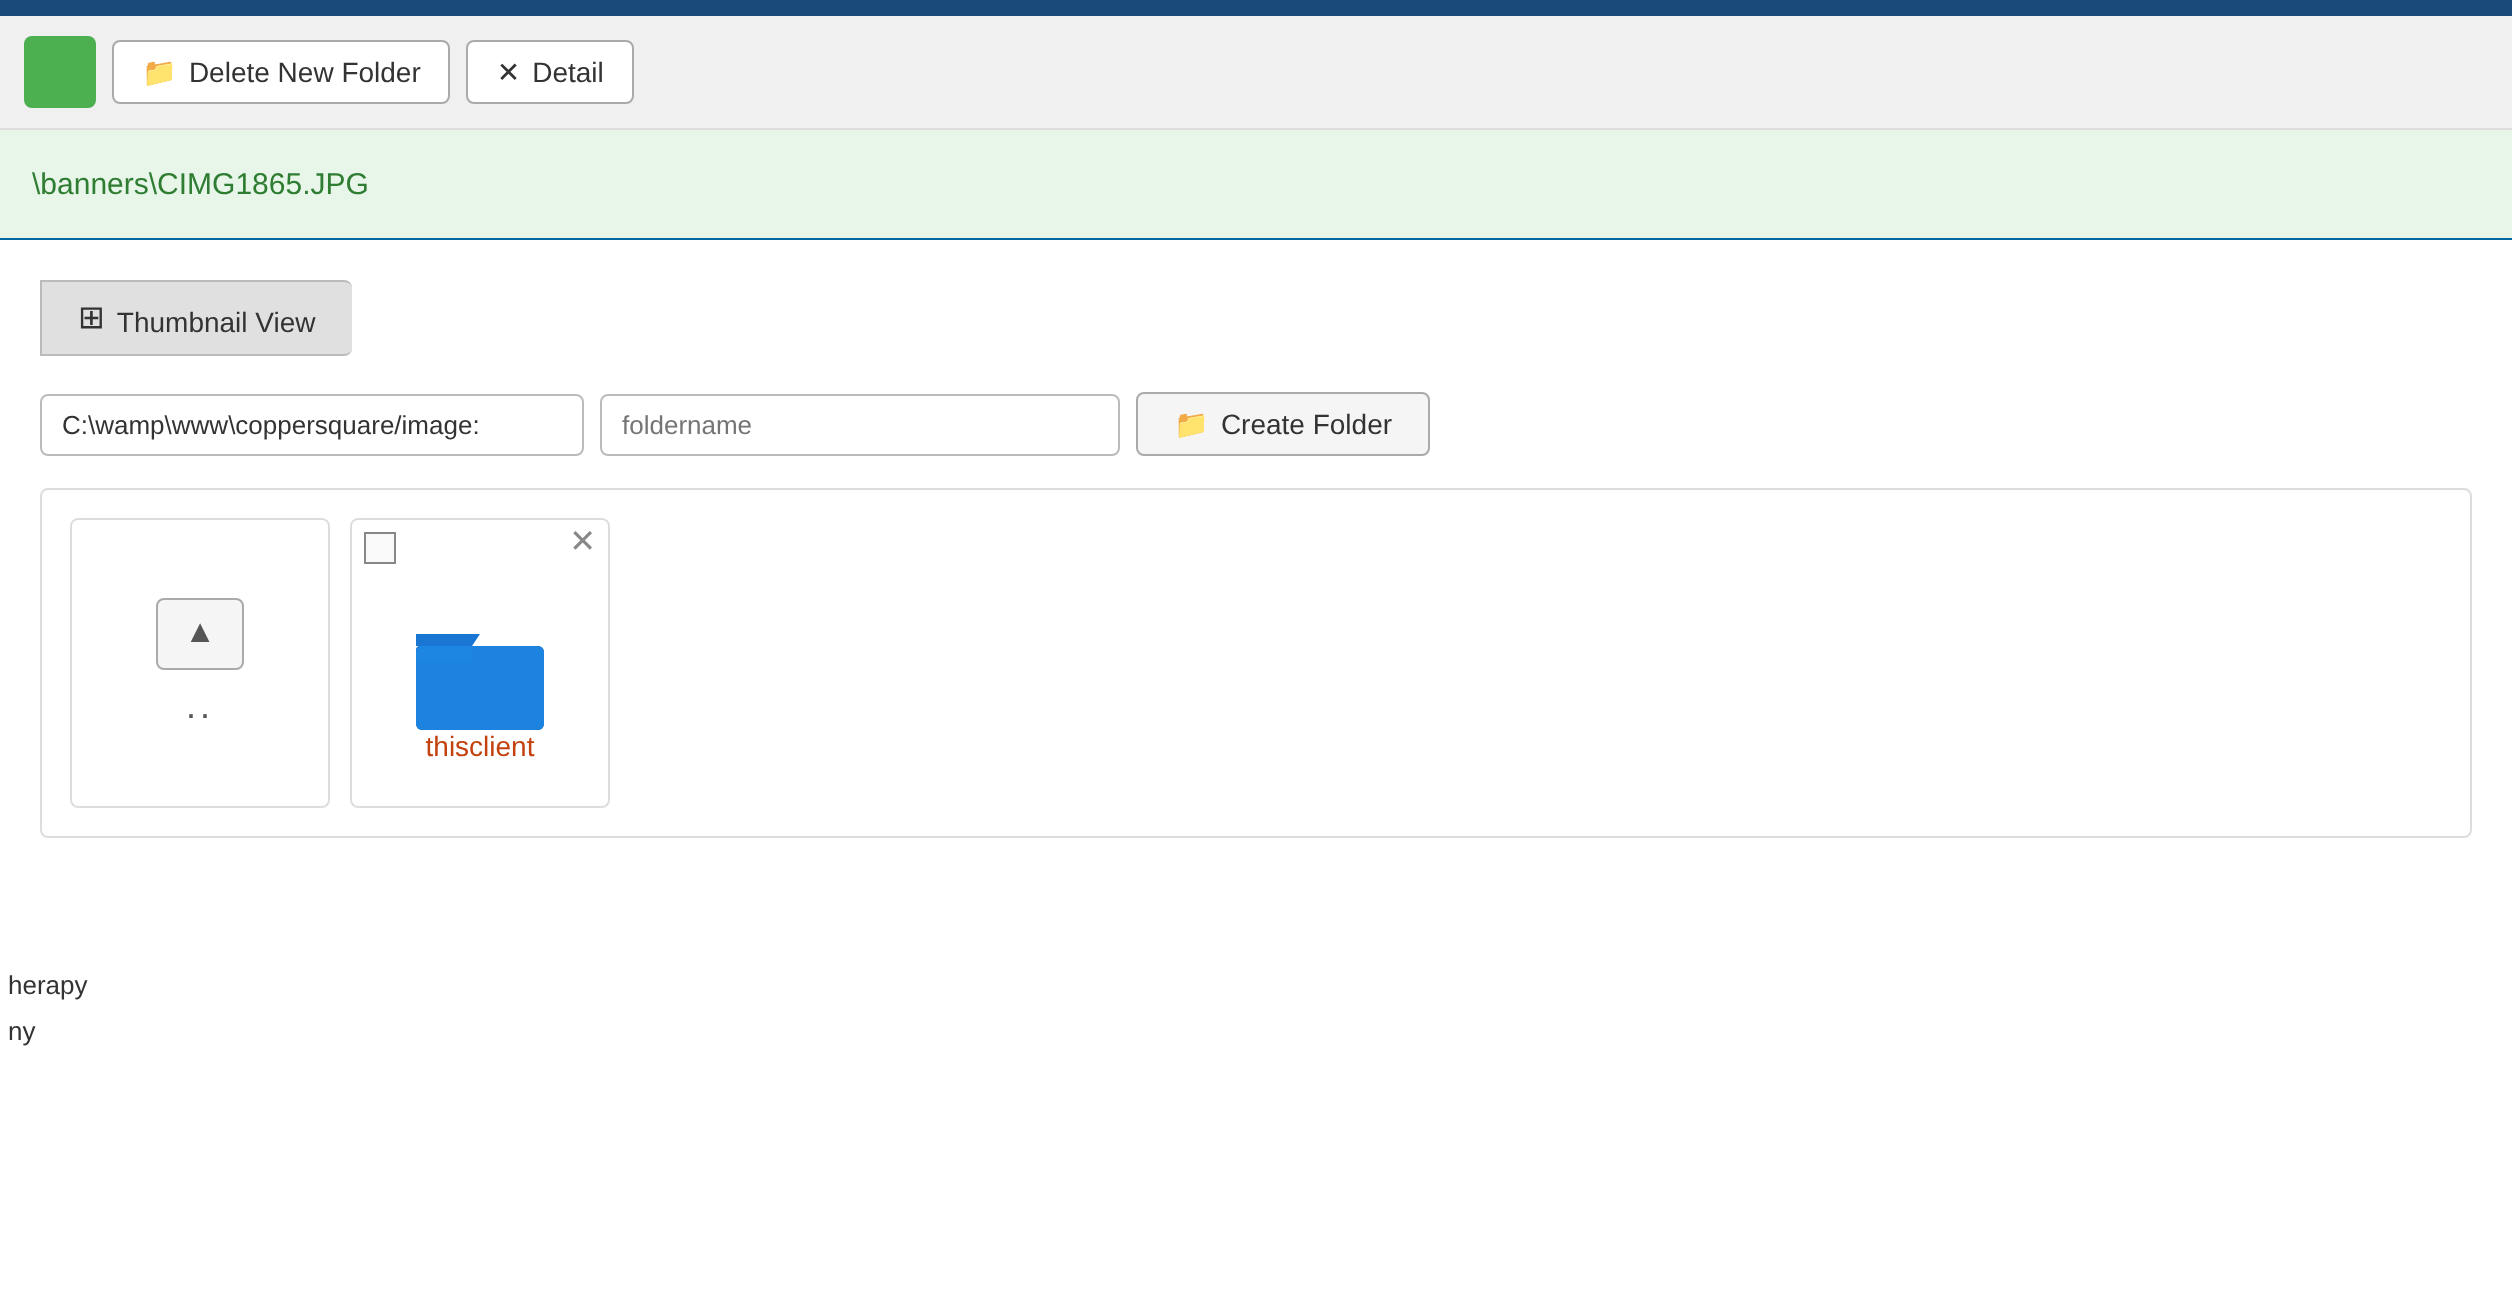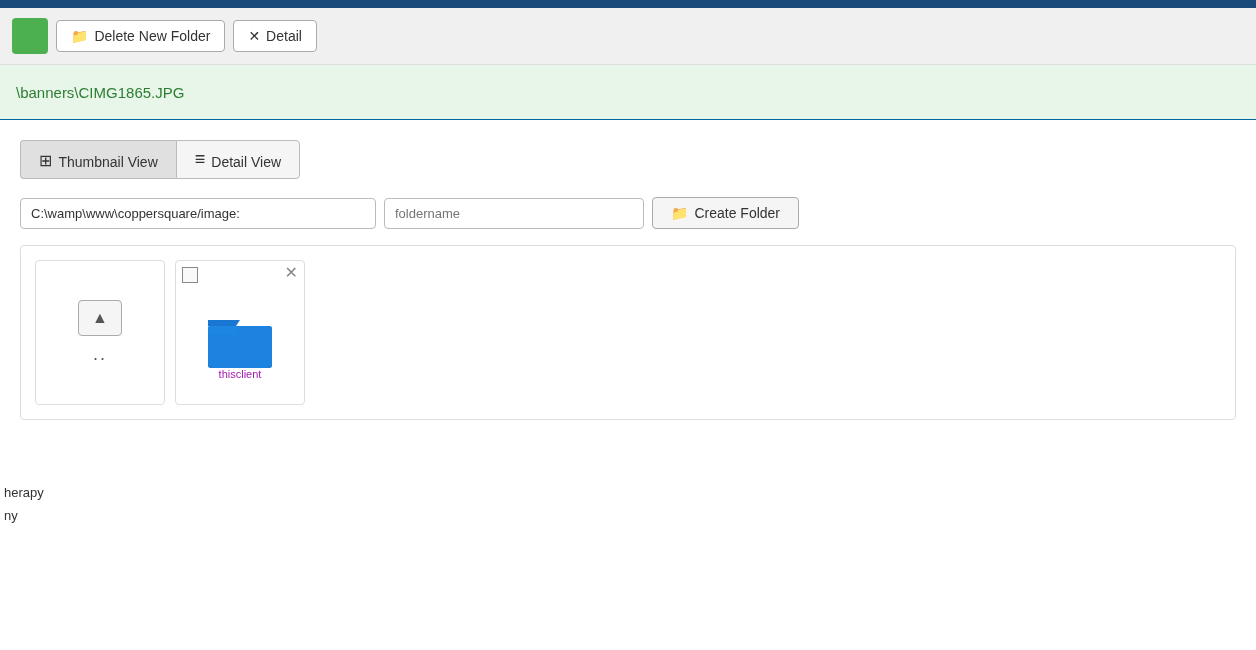--- a/index.html
+++ b/index.html
@@ -96,21 +96,21 @@
 
     
     .create-folder-row {
       display: flex;
       align-items: center;
       gap: 8px;
       margin-bottom: 16px;
     }
 
     .path-input {
-      width: 356px;
+      width: 272px;
       padding: 7px 10px;
       border: 1px solid #bbb;
       border-radius: 4px;
       font-size: 13px;
       color: #333;
       background: #fff;
     }
 
     .folder-name-input {
       width: 260px;
@@ -209,22 +209,22 @@
       line-height: 1;
     }
 
     .folder-icon {
       width: 64px;
       height: 52px;
       margin-top: 30px;
     }
 
     .folder-label {
-      color: #a21caf;
-      font-size: 11px;
+      color: #c2410c;
+      font-size: 14px;
       margin-top: 0;
       text-align: center;
     }
 
     
     .grid-icon::before { content: "⊞"; font-size: 16px; }
     .list-icon::before { content: "≡"; font-size: 18px; }
 
     
     .sidebar-text {
@@ -258,24 +258,20 @@
   <span>\banners\CIMG1865.JPG</span>
 </div>
 
 <div class="main-content">
 
   <div class="view-toggle">
     <button class="btn-view">
       <span class="grid-icon"></span>
       <span>Thumbnail View</span>
     </button>
-    <button class="btn-view">
-      <span class="list-icon"></span>
-      <span>Detail View</span>
-    </button>
   </div>
 
   <div class="create-folder-row">
     <input class="path-input" type="text" readonly="" value="C:\wamp\www\coppersquare/image:" style="">
     <input class="folder-name-input" type="text" placeholder="foldername" style="">
     <button class="btn-create-folder">
       <span>📁</span>
       <span>Create Folder</span>
     </button>
   </div>

